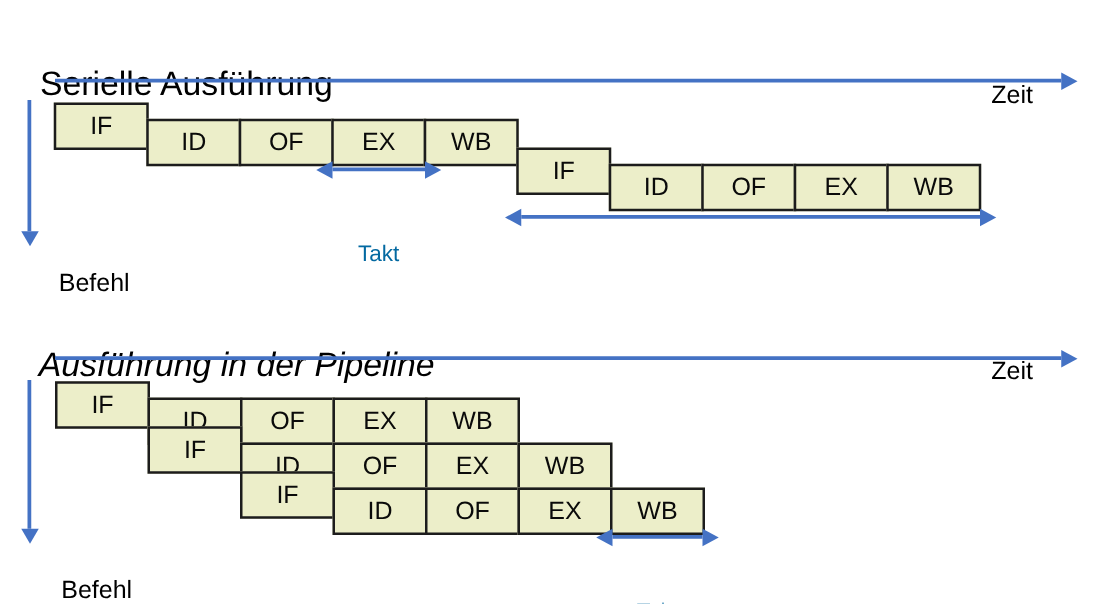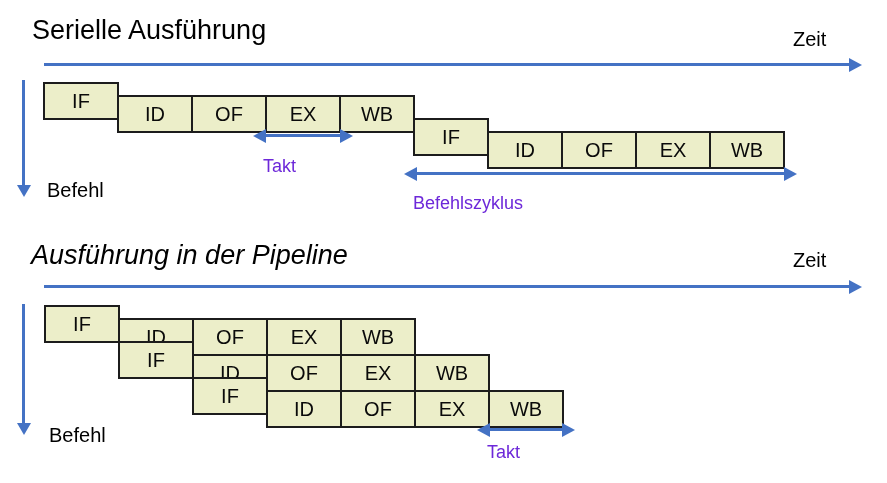--- a/index.html
+++ b/index.html
@@ -4,36 +4,36 @@
 <style>
   html,body{margin:0;padding:0;background:#ffffff;}
   #canvas{
     position:relative;
     width:887px;height:483px;
     background:#ffffff;
     font-family:"Liberation Sans", sans-serif;
     color:#000;
     overflow:hidden;
   }
-  .abs{position:absolute;}
+  .abs{position:absolute;margin-top:37px;}
   .section-title{
     font-size:27px;
     letter-spacing:0px;
     color:#000;
     white-space:nowrap;
   }
   .small-label{
     font-size:20px;
     color:#000;
     white-space:nowrap;
   }
   .center-label{
     font-size:18px;
-    color:#6d28d9;
-    text-align:left;
+    color:#0369a1;
+    text-align:center;
   }
   
   .stage-row{display:flex;position:absolute;}
   .stage{
     box-sizing:border-box;
     width:76px;height:38px;
     background:#eceec9;
     border:2px solid #1c1c1c;
     display:flex;align-items:center;justify-content:center;
     font-size:20px;
@@ -97,21 +97,20 @@
     <div class="stage">ID</div>
     <div class="stage">OF</div>
     <div class="stage">EX</div>
     <div class="stage">WB</div>
   </div>
 
   <div class="h-arrow head-right head-left" style="left:266px;top:134px;width:74px;"></div>
   <div class="abs center-label" style="left:263px;top:156px;width:80px;">Takt</div>
 
   <div class="h-arrow head-right head-left" style="left:417px;top:172px;width:367px;"></div>
-  <div class="abs center-label" style="left:413px;top:193px;width:375px;">Befehlszyklus</div>
 
   <div class="abs section-title" style="left:31px;top:240px;font-style:italic;">Ausführung in der Pipeline</div>
 
   <div class="abs small-label" style="left:793px;top:249px;">Zeit</div>
 
   <div class="h-arrow head-right" style="left:44px;top:285px;width:805px;"></div>
 
   <div class="v-arrow" style="left:22px;top:304px;height:119px;"></div>
 
   <div class="abs small-label" style="left:49px;top:424px;">Befehl</div>

